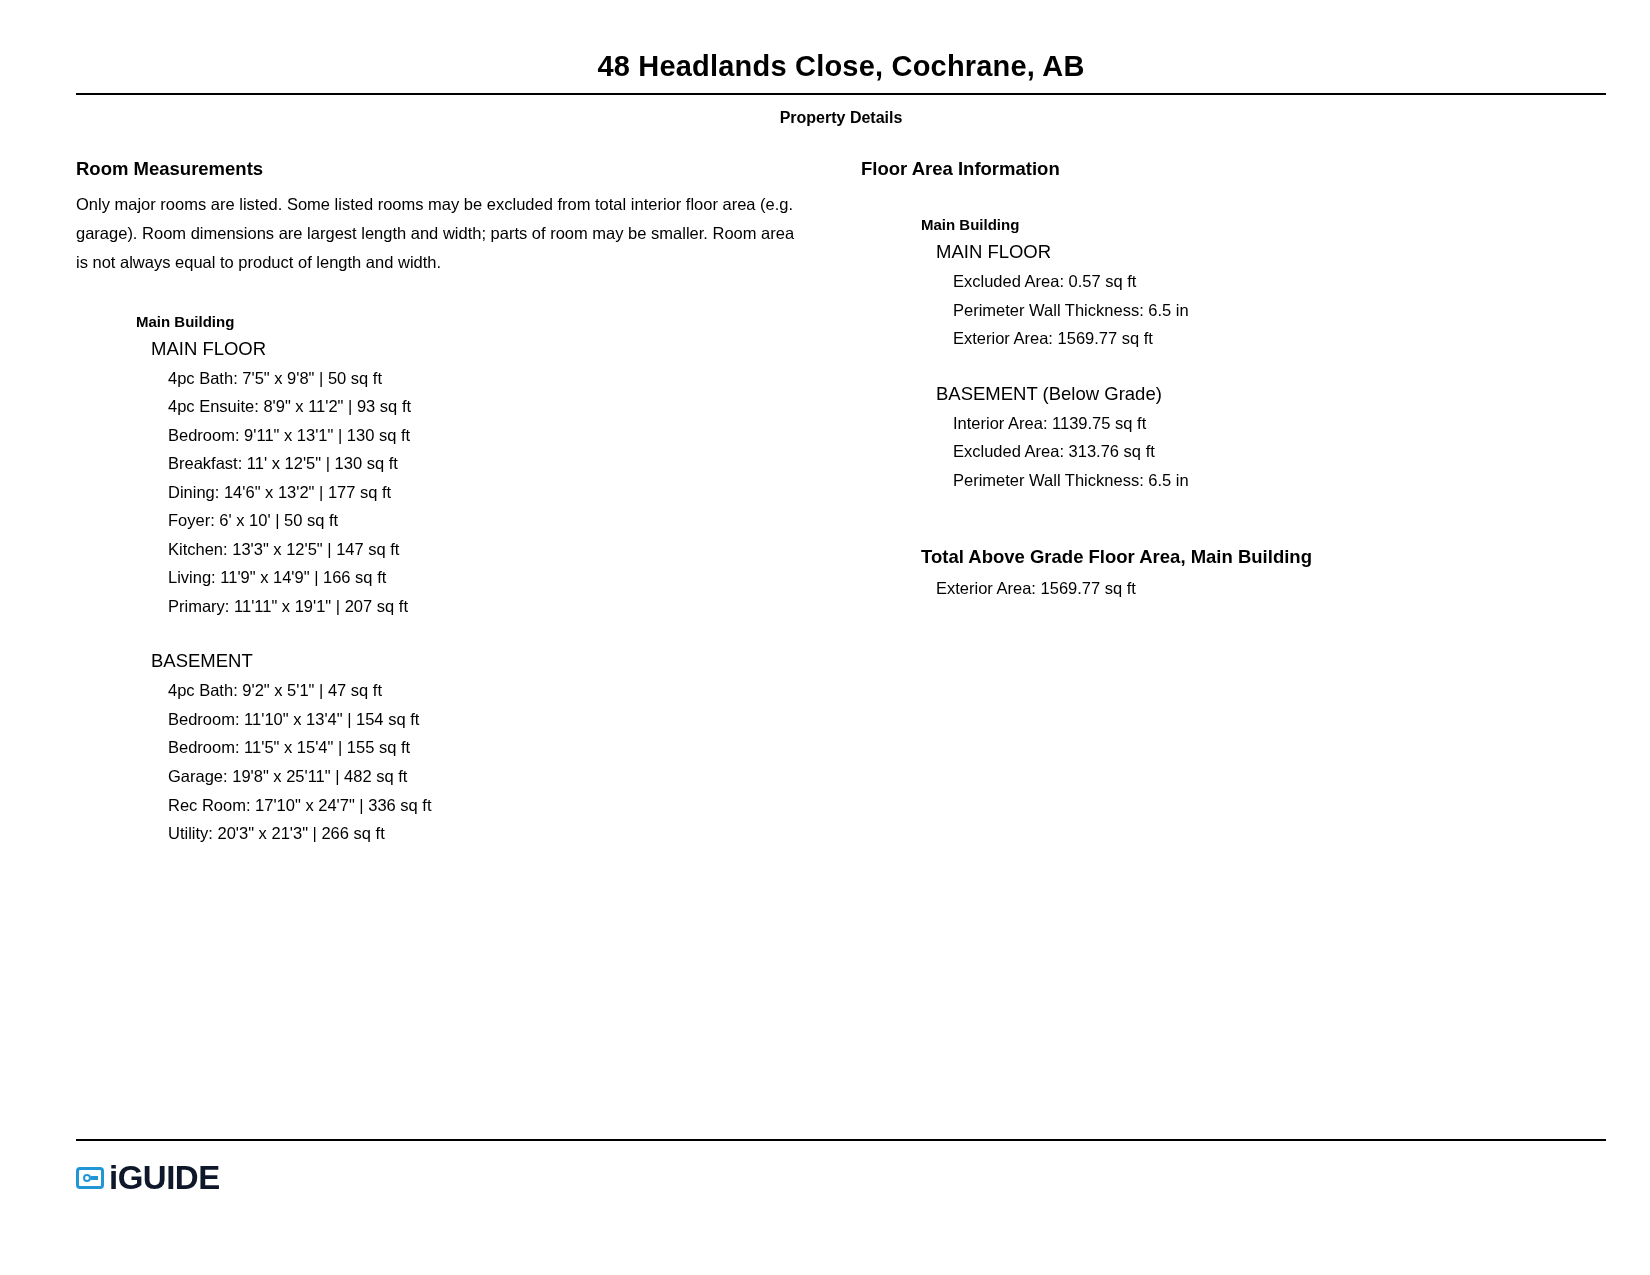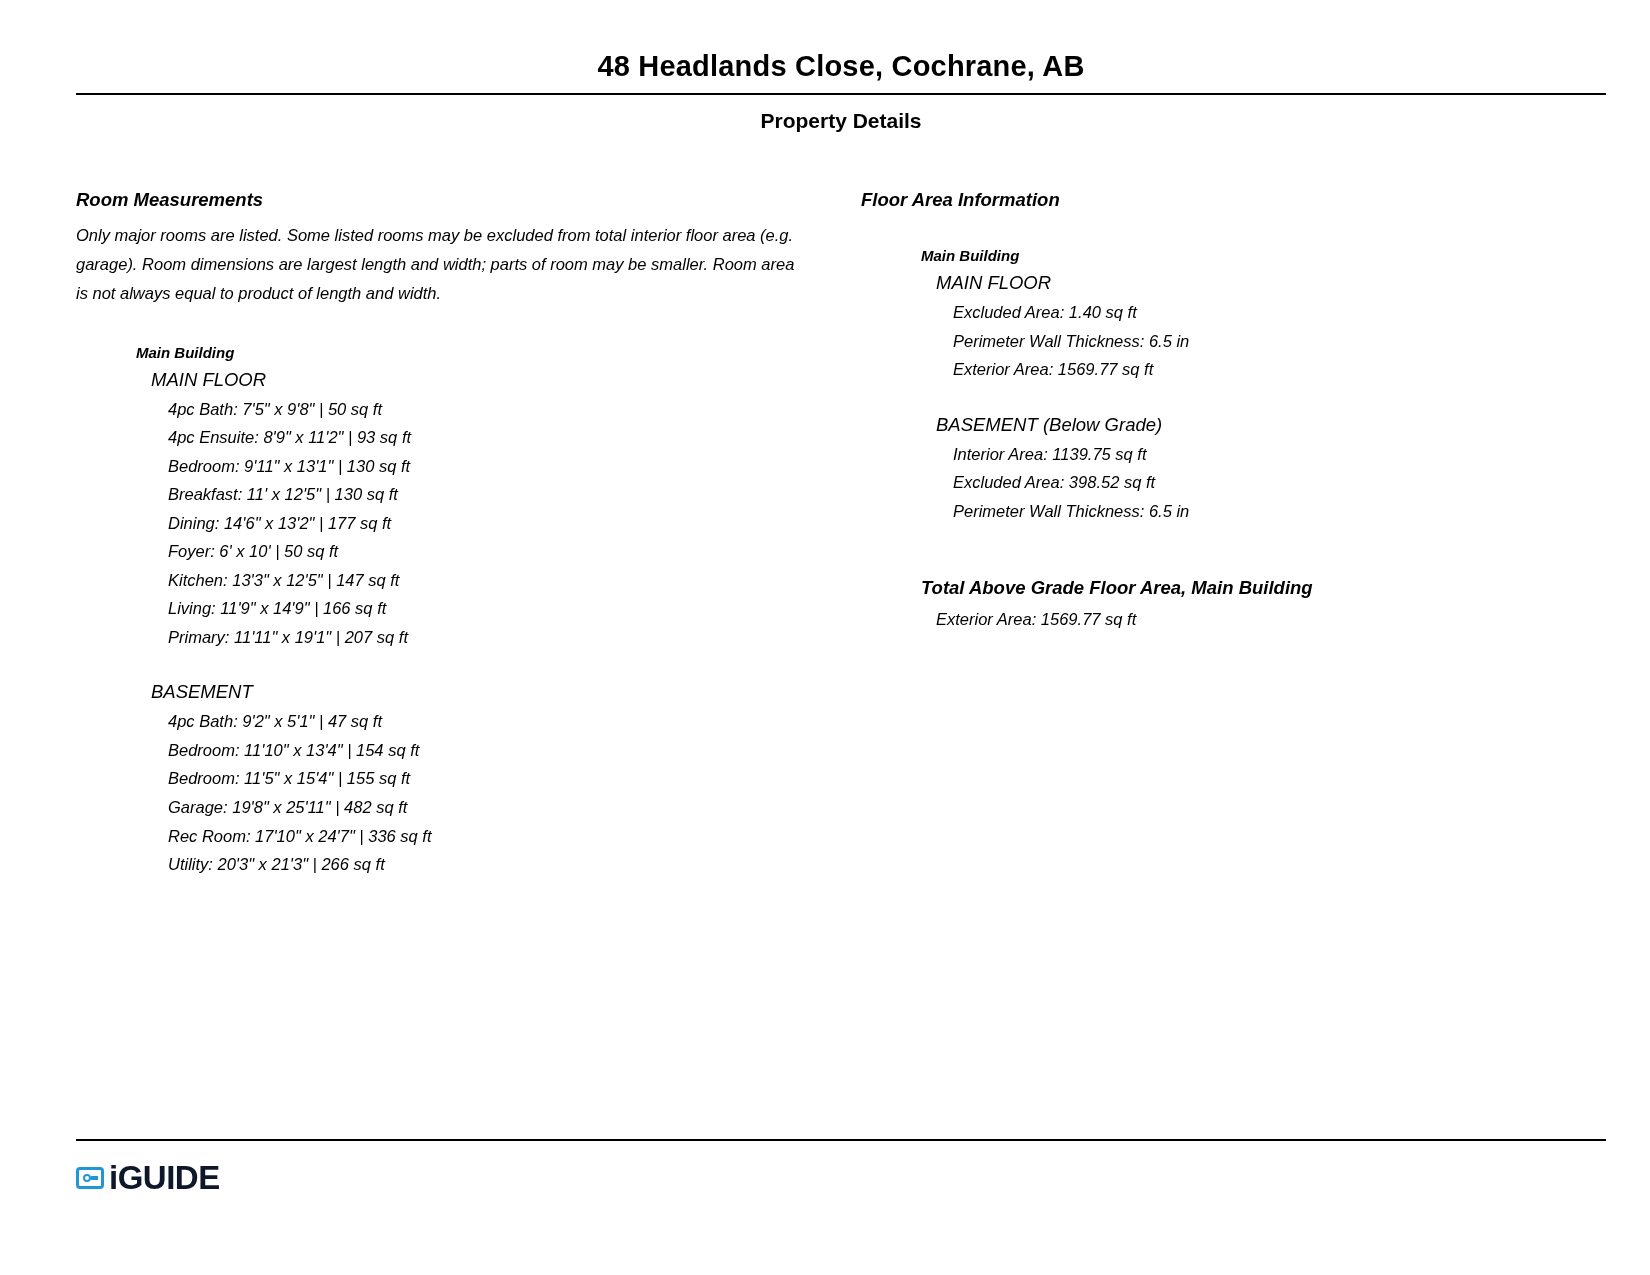--- a/index.html
+++ b/index.html
@@ -30,29 +30,28 @@
     letter-spacing: 0.2px;
     margin-top: 50px;
     margin-bottom: 10px;
   }
   .title-rule {
     border-top: 2px solid #000;
     margin: 0 0 0 0;
   }
   .subtitle {
     text-align: center;
-    font-size: 21px;
+    font-size: 16px;
     font-weight: bold;
     margin-top: 14px;
     margin-bottom: 7px;
   }
   .columns {
     display: flex;
-    margin-top: 56px;
-    font-style: italic;
+    margin-top: 31px;
   }
   .col {
     width: 50%;
     box-sizing: border-box;
   }
   .col.left { padding-right: 45px; }
   .col.right { padding-left: 20px; }
 
   .section-heading {
     font-size: 18.5px;
@@ -195,27 +194,27 @@
       <div class="item">Rec Room: 17'10" x 24'7" | 336 sq ft</div>
       <div class="item">Utility: 20'3" x 21'3" | 266 sq ft</div>
     </div>
 
     <div class="col right">
       <div class="section-heading">Floor Area Information</div>
 
       <div class="building">Main Building</div>
 
       <div class="floor">MAIN FLOOR</div>
-      <div class="item">Excluded Area: 1.40 sq ft</div>
+      <div class="item">Excluded Area: 0.57 sq ft</div>
       <div class="item">Perimeter Wall Thickness: 6.5 in</div>
       <div class="item">Exterior Area: 1569.77 sq ft</div>
 
       <div class="floor spaced">BASEMENT (Below Grade)</div>
       <div class="item">Interior Area: 1139.75 sq ft</div>
-      <div class="item">Excluded Area: 398.52 sq ft</div>
+      <div class="item">Excluded Area: 313.76 sq ft</div>
       <div class="item">Perimeter Wall Thickness: 6.5 in</div>
 
       <div class="total-heading">Total Above Grade Floor Area, Main Building</div>
       <div class="total-item">Exterior Area: 1569.77 sq ft</div>
     </div>
 
   </div>
 
   <div class="footer">
     <div class="footer-rule"></div>

